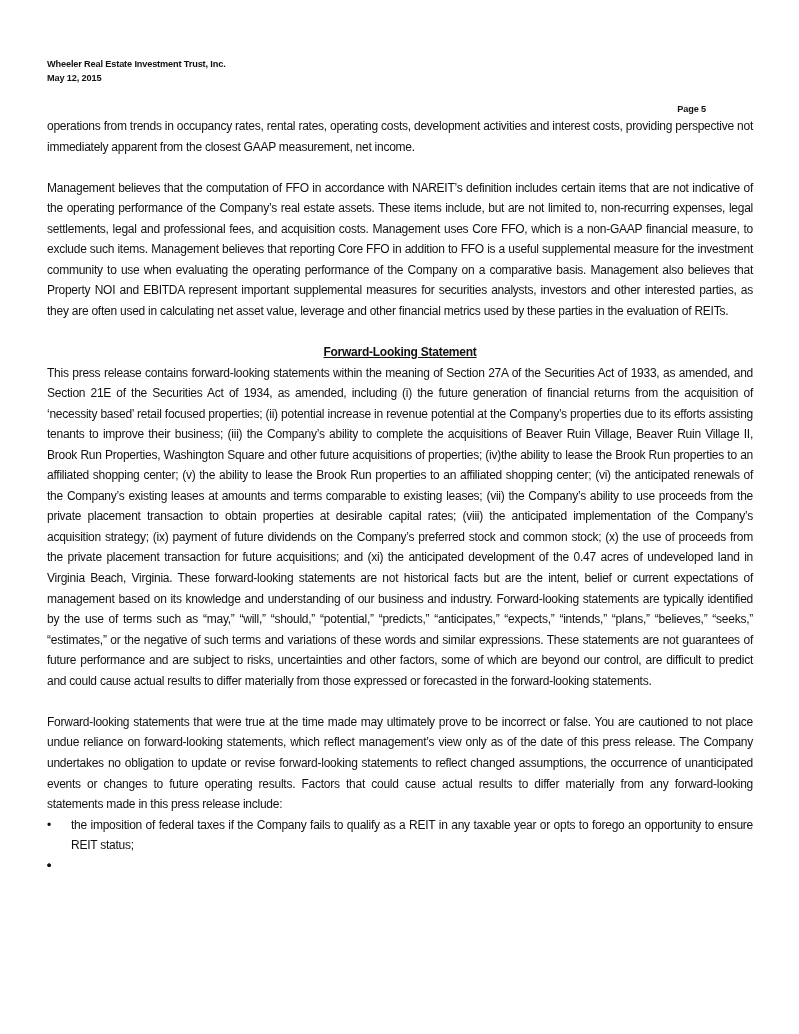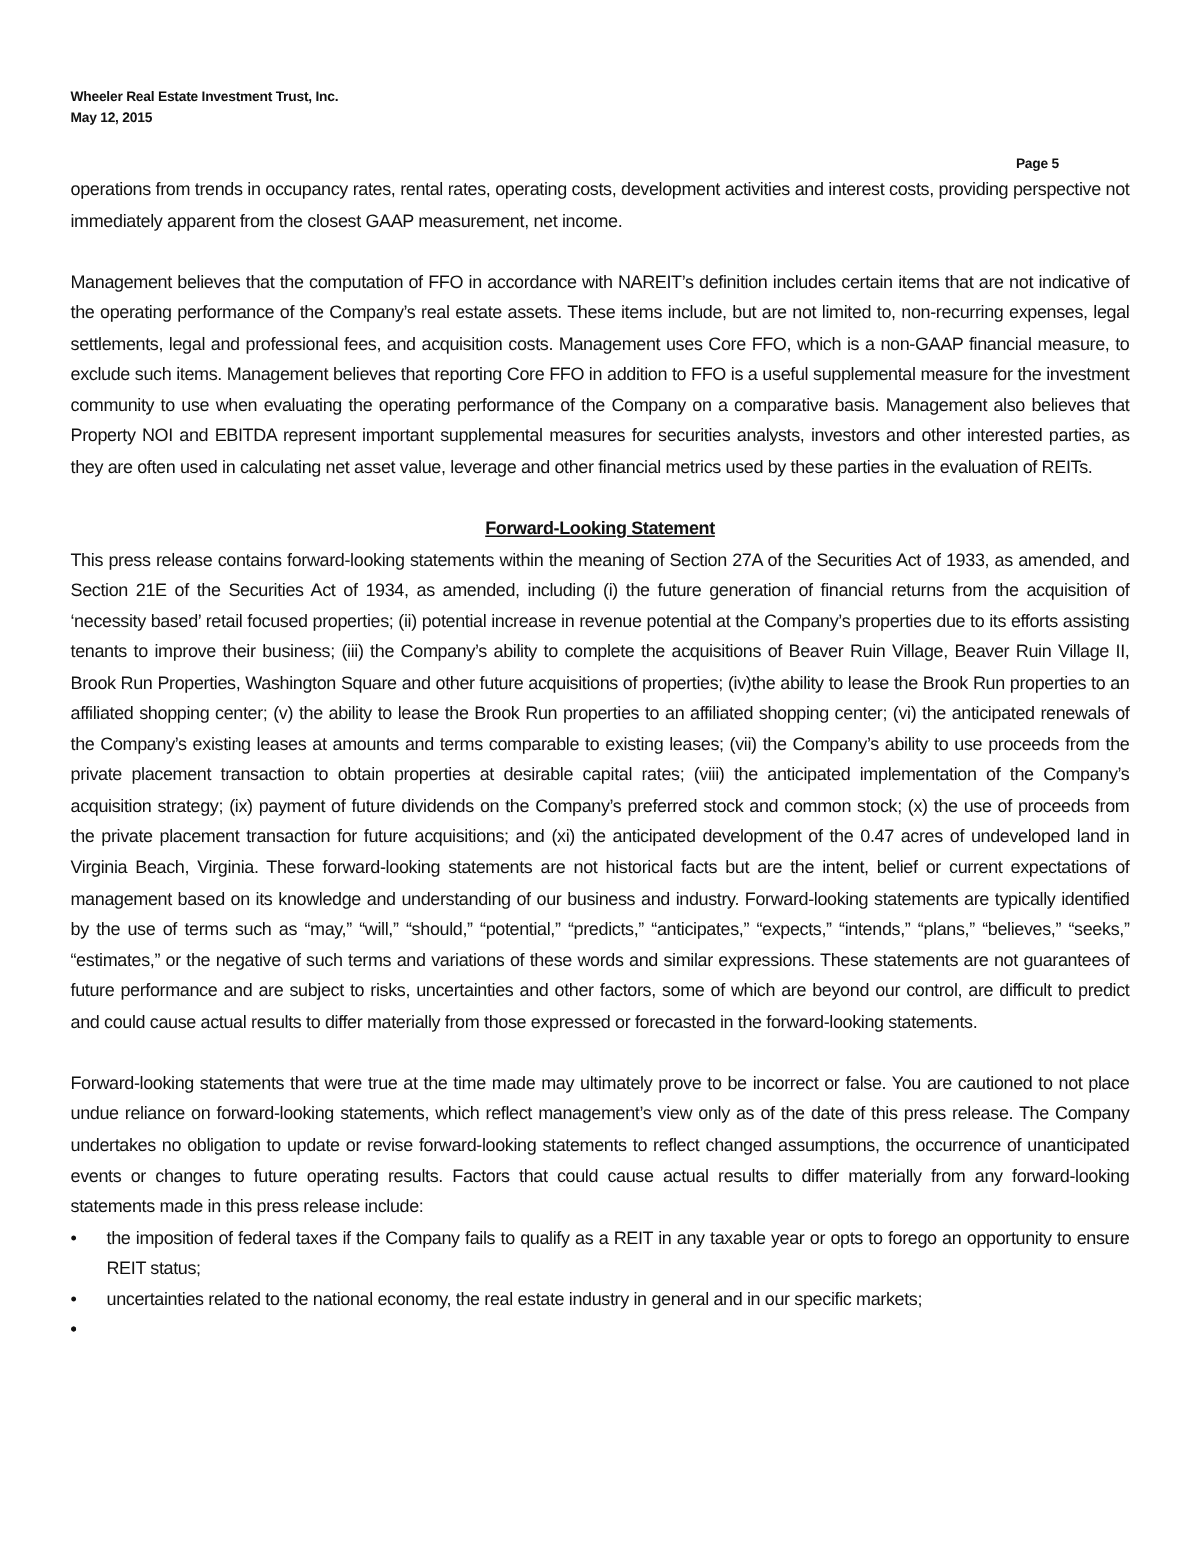--- a/index.html
+++ b/index.html
@@ -29,18 +29,18 @@
     <p>operations from trends in occupancy rates, rental rates, operating costs, development activities and interest costs, providing perspective not immediately apparent from the closest GAAP measurement, net income.</p>
     <div class="gap"></div>
     <p>Management believes that the computation of FFO in accordance with NAREIT’s definition includes certain items that are not indicative of the operating performance of the Company’s real estate assets. These items include, but are not limited to, non-recurring expenses, legal settlements, legal and professional fees, and acquisition costs. Management uses Core FFO, which is a non-GAAP financial measure, to exclude such items. Management believes that reporting Core FFO in addition to FFO is a useful supplemental measure for the investment community to use when evaluating the operating performance of the Company on a comparative basis. Management also believes that Property NOI and EBITDA represent important supplemental measures for securities analysts, investors and other interested parties, as they are often used in calculating net asset value, leverage and other financial metrics used by these parties in the evaluation of REITs.</p>
     <div class="gap"></div>
     <p class="heading">Forward-Looking Statement</p>
     <p>This press release contains forward-looking statements within the meaning of Section 27A of the Securities Act of 1933, as amended, and Section 21E of the Securities Act of 1934, as amended, including (i) the future generation of financial returns from the acquisition of ‘necessity based’ retail focused properties; (ii) potential increase in revenue potential at the Company’s properties due to its efforts assisting tenants to improve their business; (iii) the Company’s ability to complete the acquisitions of Beaver Ruin Village, Beaver Ruin Village II, Brook Run Properties, Washington Square and other future acquisitions of properties; (iv)the ability to lease the Brook Run properties to an affiliated shopping center; (v) the ability to lease the Brook Run properties to an affiliated shopping center;  (vi) the anticipated renewals of the Company’s existing leases at amounts and terms comparable to existing leases; (vii) the Company’s ability to use proceeds from the private placement transaction to obtain properties at desirable capital rates; (viii) the anticipated implementation of the Company’s acquisition strategy; (ix) payment of future dividends on the Company’s preferred stock and common stock; (x) the use of proceeds from the private placement transaction for future acquisitions; and (xi) the anticipated development of the 0.47 acres of undeveloped land in Virginia Beach, Virginia.  These forward-looking statements are not historical facts but are the intent, belief or current expectations of management based on its knowledge and understanding of our business and industry.  Forward-looking statements are typically identified by the use of terms such as “may,” “will,” “should,” “potential,” “predicts,” “anticipates,” “expects,” “intends,” “plans,” “believes,” “seeks,” “estimates,” or the negative of such terms and variations of these words and similar expressions.  These statements are not guarantees of future performance and are subject to risks, uncertainties and other factors, some of which are beyond our control, are difficult to predict and could cause actual results to differ materially from those expressed or forecasted in the forward-looking statements.</p>
     <div class="gap"></div>
     <p>Forward-looking statements that were true at the time made may ultimately prove to be incorrect or false. You are cautioned to not place undue reliance on forward-looking statements, which reflect management’s view only as of the date of this press release.  The Company undertakes no obligation to update or revise forward-looking statements to reflect changed assumptions, the occurrence of unanticipated events or changes to future operating results.  Factors that could cause actual results to differ materially from any forward-looking statements made in this press release include:</p>
     <ul>
       <li><span class="bullet">•</span><span>the imposition of federal taxes if the Company fails to qualify as a REIT in any taxable year or opts to forego an opportunity to ensure REIT status;</span></li>
-      <li><span class="bullet">•</span><span>uncertainties related to the national economy, the real estate industry in general and in our specific markets;</span></li>
+      <li><span class="bullet">•</span></li>
       <li><span class="bullet">•</span></li>
       <li><span class="bullet">•</span></li>
     </ul>
   </div>
 </div>
 
 </body></html>

